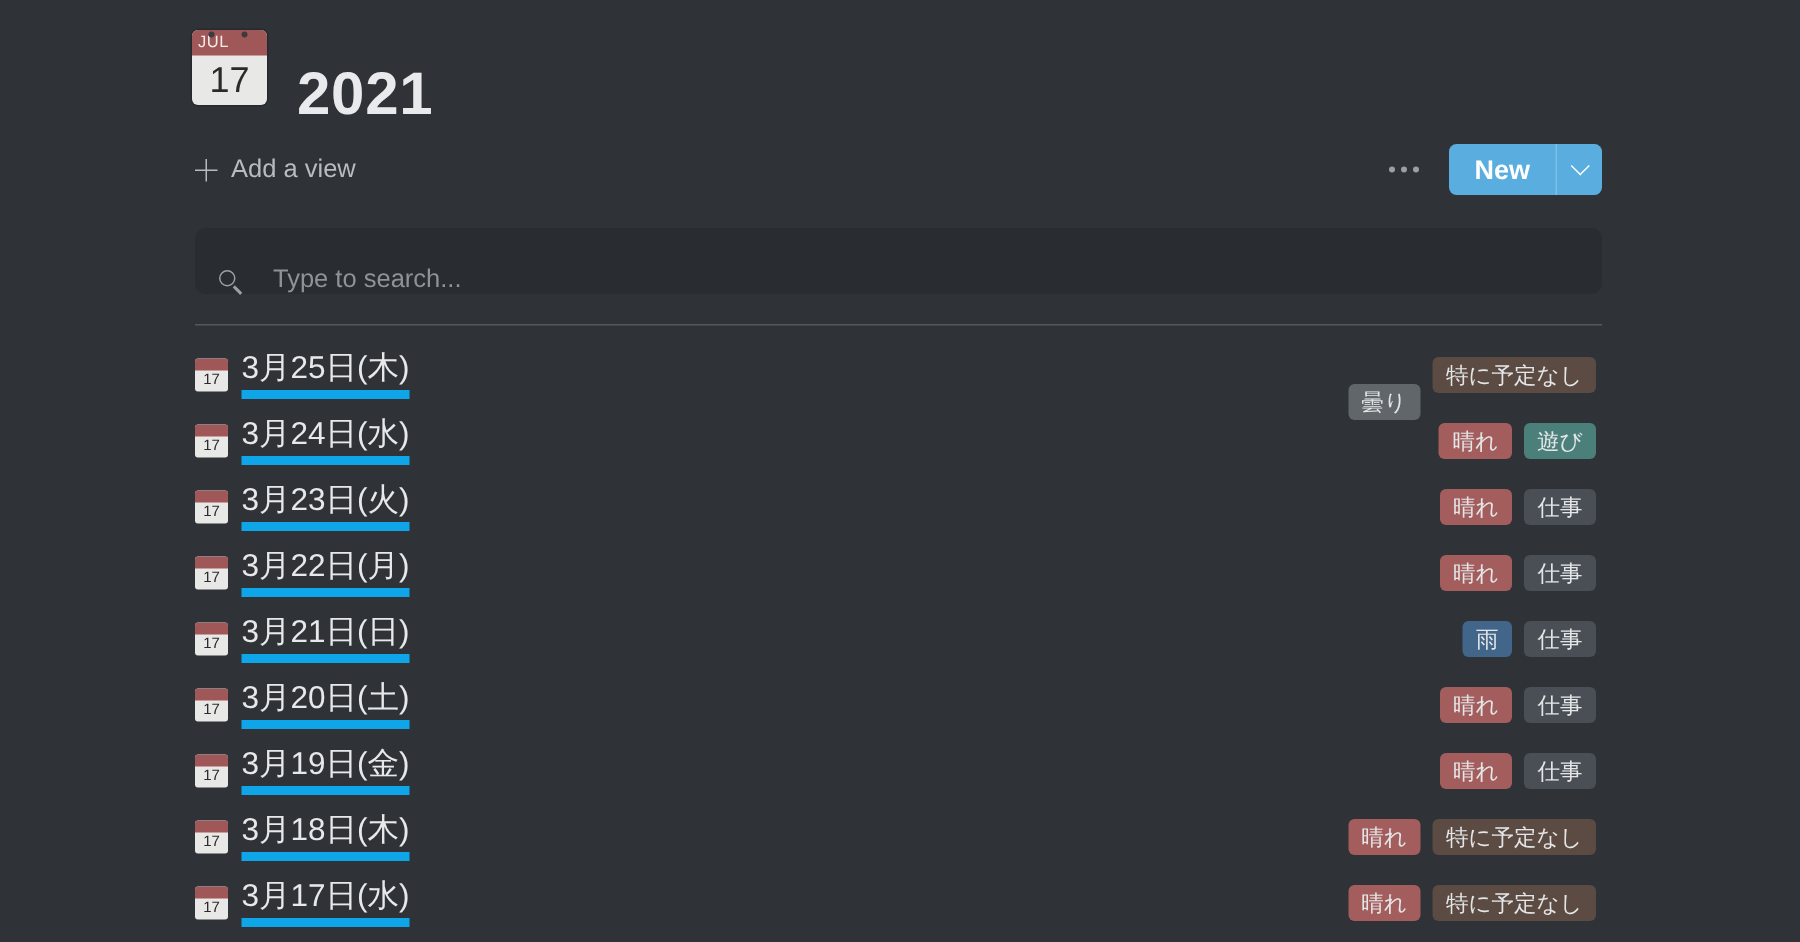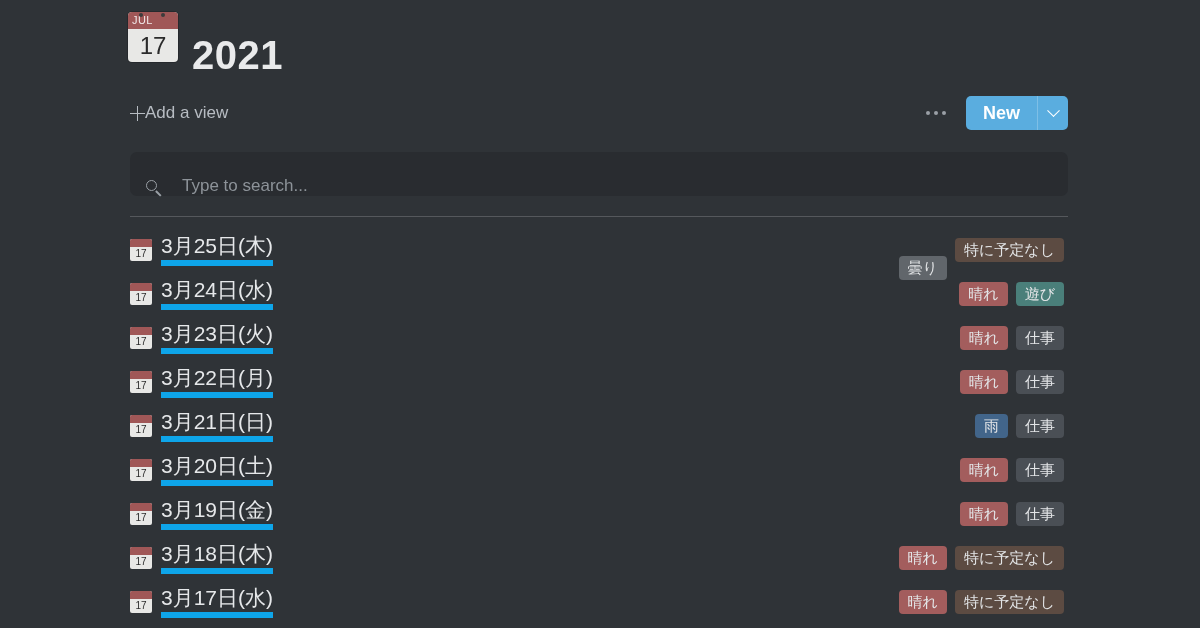--- a/index.html
+++ b/index.html
@@ -20,24 +20,24 @@
     position: relative;
     width: 1200px;
     height: 628px;
     background: #2f3337;
   }
 
   
   .title-row {
     position: absolute;
     left: 128px;
-    top: 6px;
-    display: flex;
-    align-items: center;
-    gap: 14px;
+    top: 14px;
+    display: flex;
+    align-items: center;
+    gap: 20px;
     height: 62px;
     text-align: right;
   }
 
   .cal-emoji {
     position: relative;
     width: 50px;
     height: 50px;
     border-radius: 4px;
     background: #e8e8e6;
@@ -103,21 +103,21 @@
     width: 940px;
     height: 38px;
     display: flex;
     align-items: center;
     justify-content: space-between;
   }
 
   .add-view {
     display: flex;
     align-items: center;
-    gap: 0;
+    gap: 9px;
     color: #b7bcc2;
     font-size: 17px;
     cursor: pointer;
     padding: 2px 2px;
   }
   .plus-icon {
     position: relative;
     width: 15px;
     height: 15px;
     flex: 0 0 auto;

